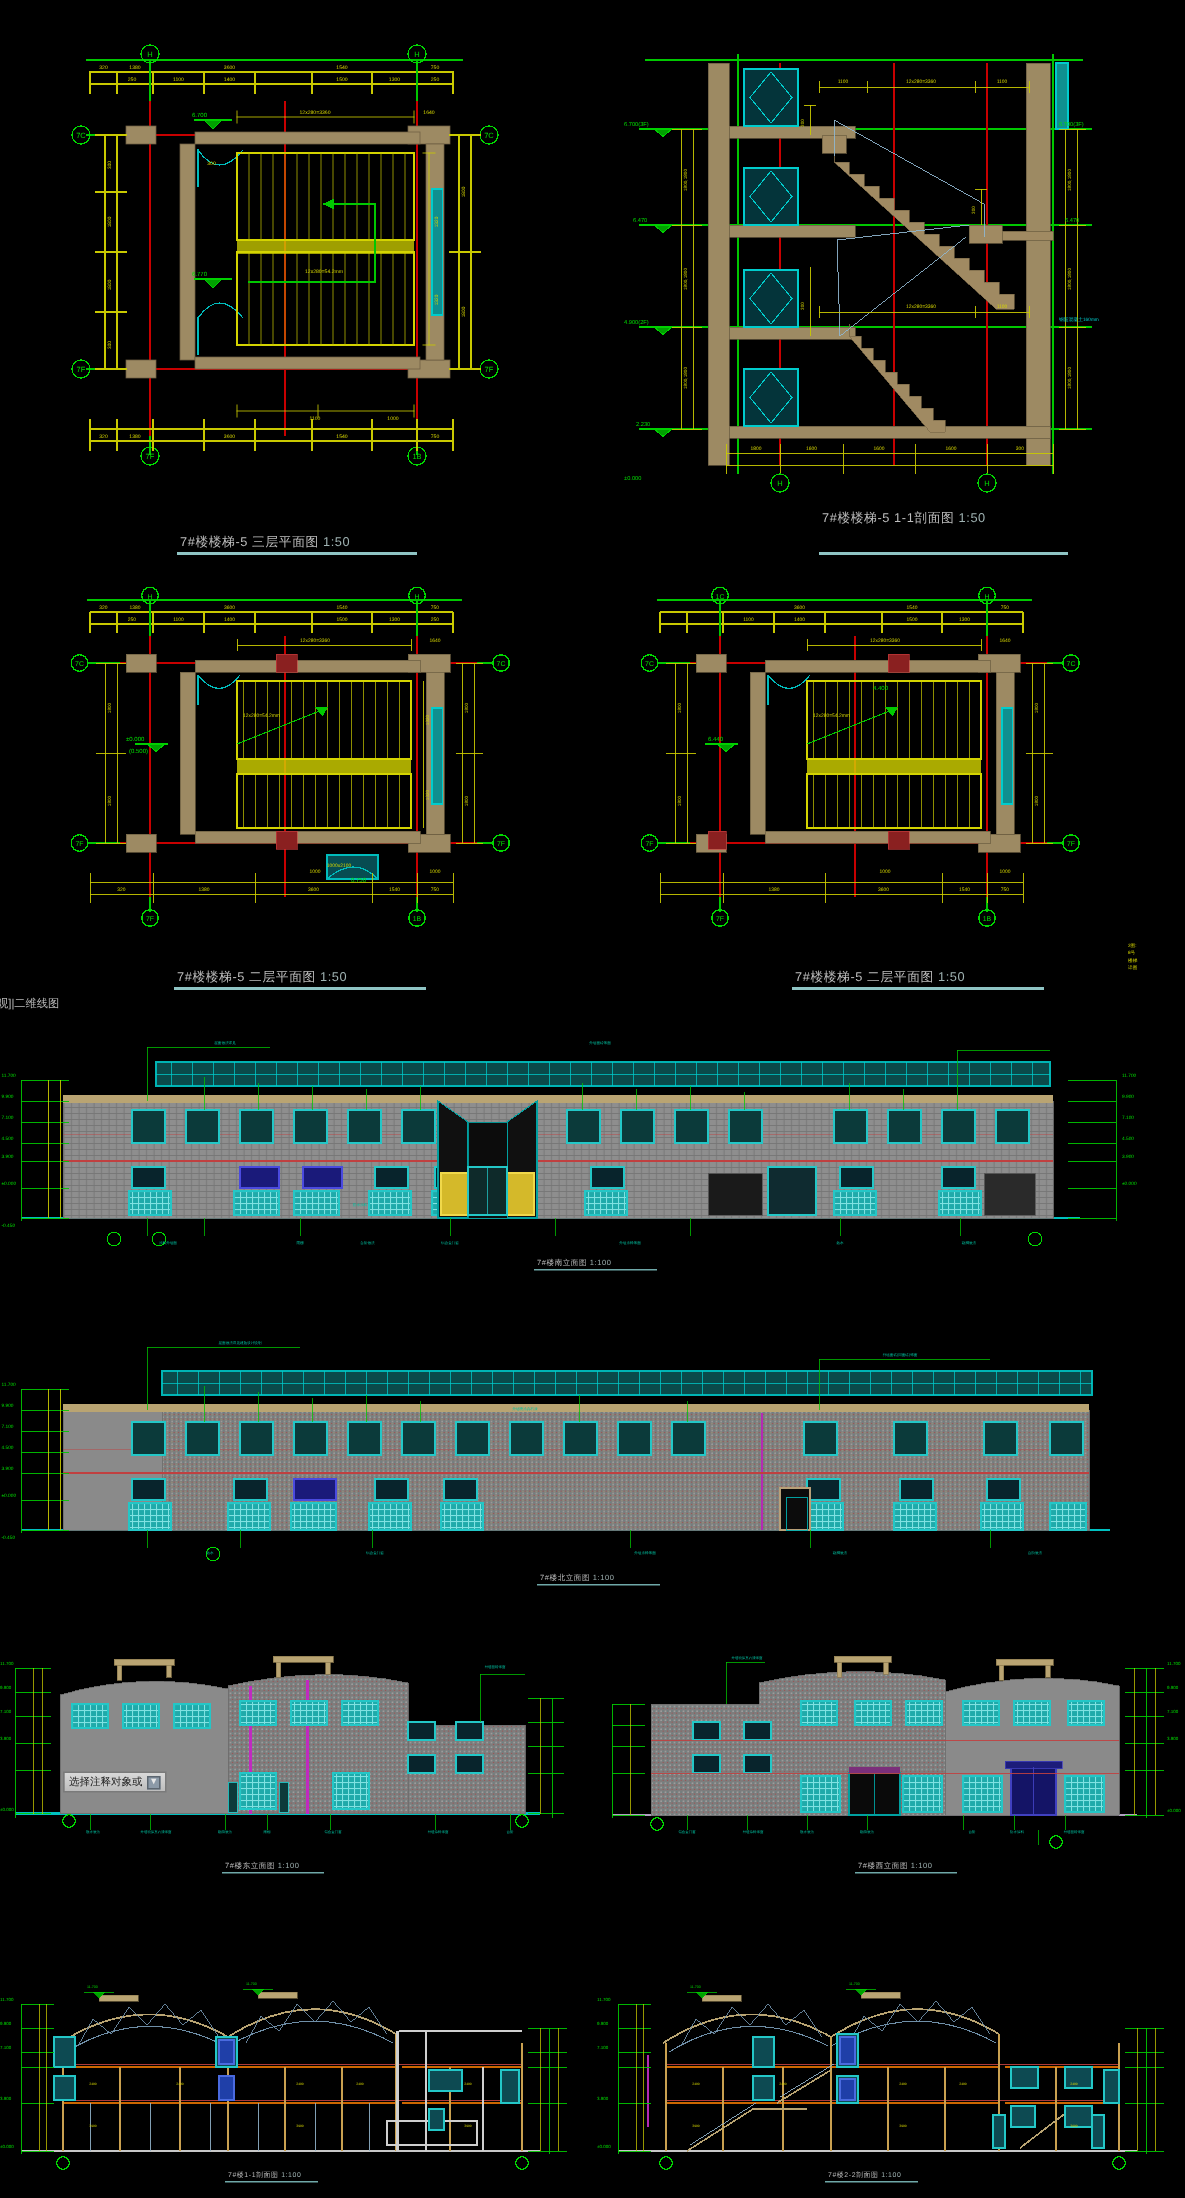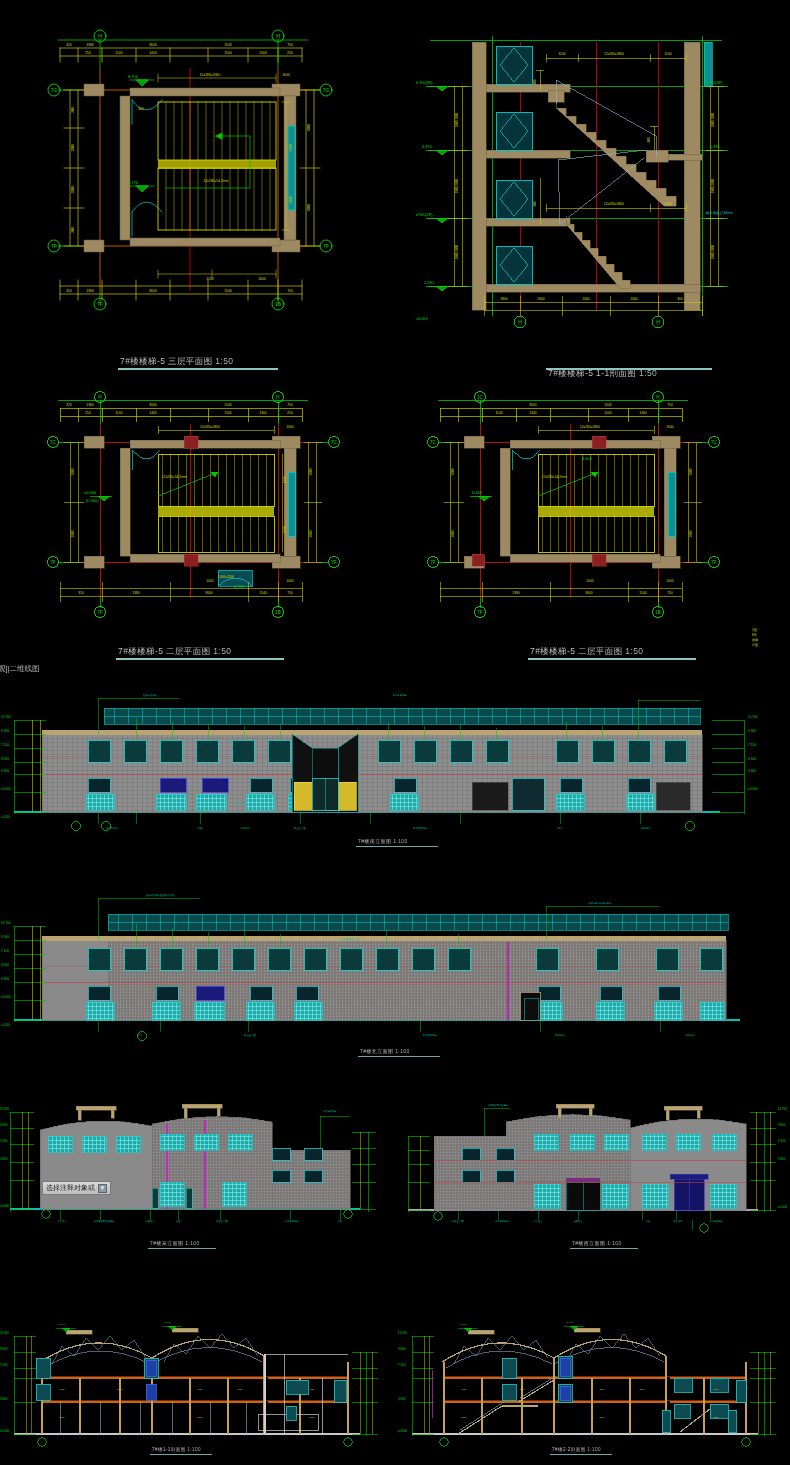--- a/index.html
+++ b/index.html
@@ -448,21 +448,21 @@
       <text x="304" y="224" transform="rotate(-90 304 224)">1800,1800</text>
       <text x="126" y="54" transform="rotate(-90 126 54)">300</text>
       <text x="240" y="112" transform="rotate(-90 240 112)">300</text>
       <text x="126" y="176" transform="rotate(-90 126 176)">300</text>
     </g>
     <g fill="#00cccc" font-size="3.2" font-family="'Liberation Sans',sans-serif">
       <text x="296" y="186">钢筋混凝土160mm</text>
     </g>
   </svg>
 
-  <div class="title-label" style="left:548px;top:368px;">
+  <div class="title-label" style="left:548px;top:340px;">
     <span>7#楼楼梯-5  1-1剖面图</span>
     <span class="scale">1:50</span>
   </div>
   <div class="title-rule thick" style="left:546px;top:368px;width:166px;"></div>
 
   <svg class="abs" style="left:40px;top:390px;" width="320" height="240" viewBox="0 0 320 240">
     <g shape-rendering="crispEdges">
       <g stroke="#c9c900" stroke-width=".7" fill="none">
         <line x1="20" y1="26" x2="262" y2="26"></line>
           <line x1="20" y1="18" x2="262" y2="18"></line>

